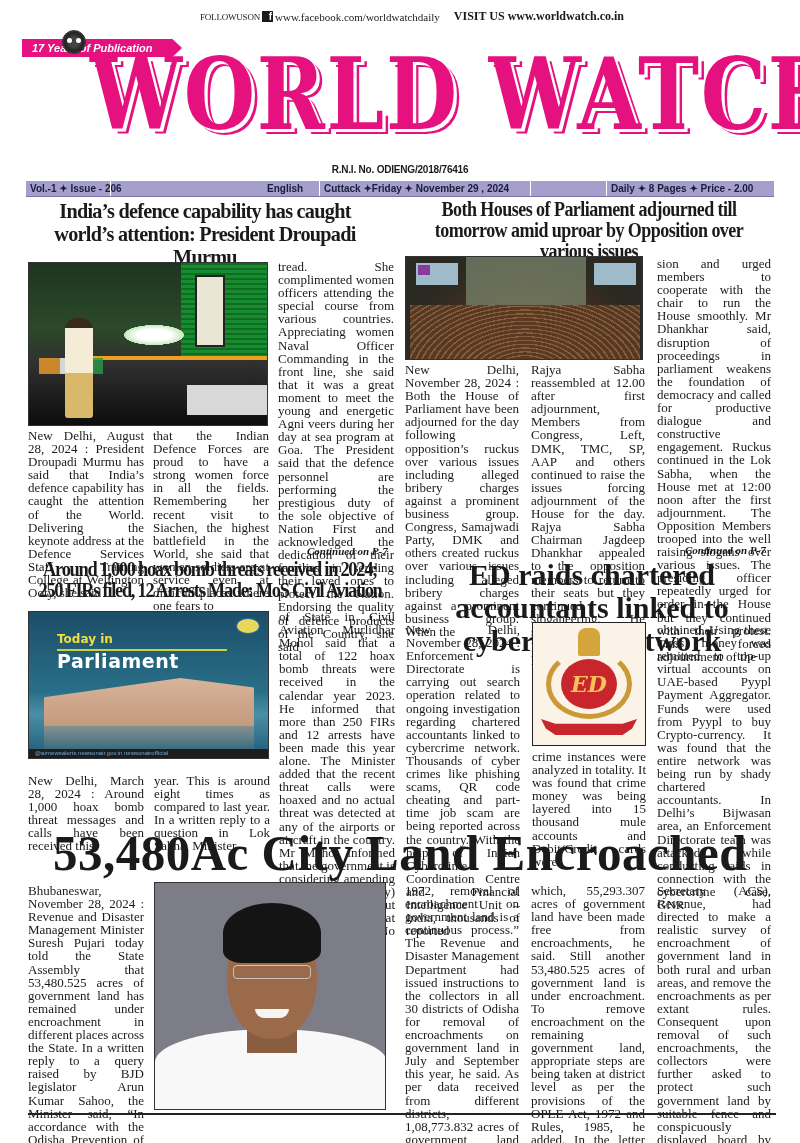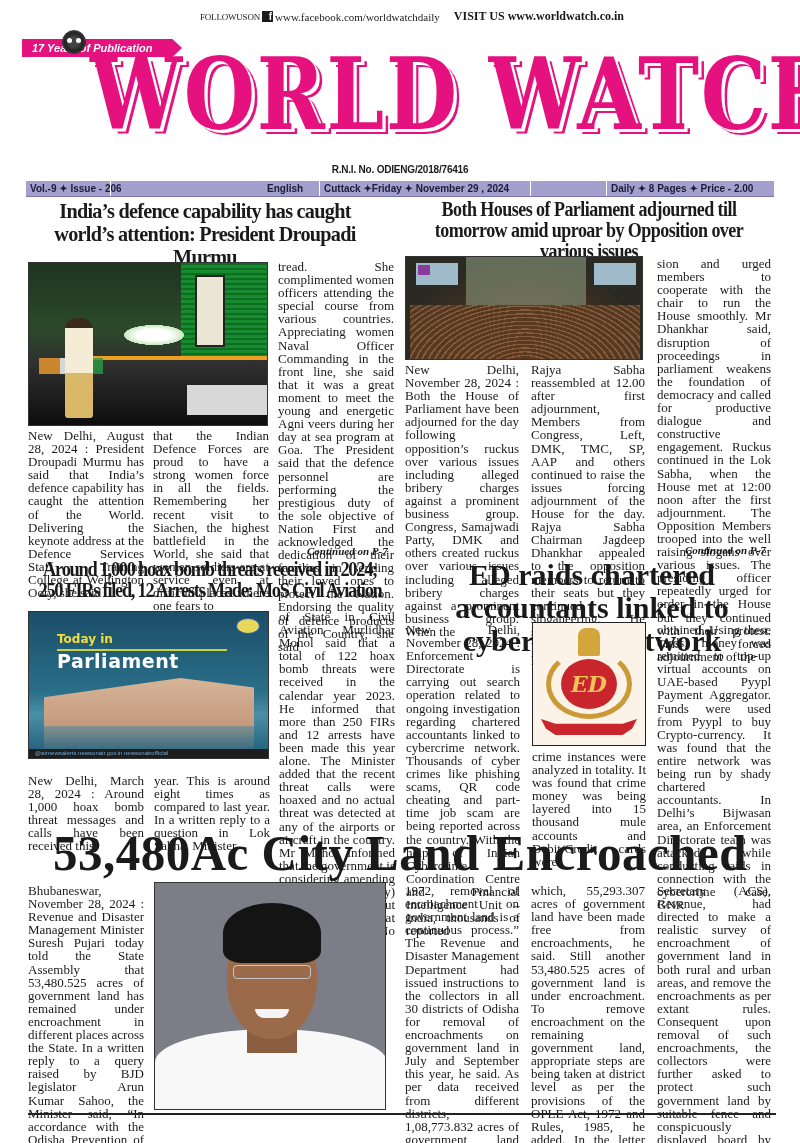--- a/index.html
+++ b/index.html
@@ -93,21 +93,21 @@
   <span>www.facebook.com/worldwatchdaily</span>
   <span class="visit">VISIT US www.worldwatch.co.in</span>
 </div>
 <div class="emblem"></div>
 <div class="logo">
   <div class="logo-text">WORLD WATCH</div>
 </div>
 <div class="rni">R.N.I. No. ODIENG/2018/76416</div>
 
 <div class="infobar">
-  <span style="left:4px">Vol.-9 ✦ Issue - 206</span>
+  <span style="left:4px">Vol.-1 ✦ Issue - 206</span>
   <span class="sep" style="left:84px"></span>
   <span style="left:241px">English</span>
   <span class="sep" style="left:293px"></span>
   <span style="left:298px">Cuttack ✦Friday ✦ November 29 , 2024</span>
   <span class="sep" style="left:504px"></span>
   <span class="sep" style="left:580px"></span>
   <span style="left:585px">Daily ✦ 8 Pages ✦ Price - 2.00</span>
 </div>
 
 <div class="hl hl-1">India’s defence capability has caught world’s attention: President Droupadi Murmu</div>

